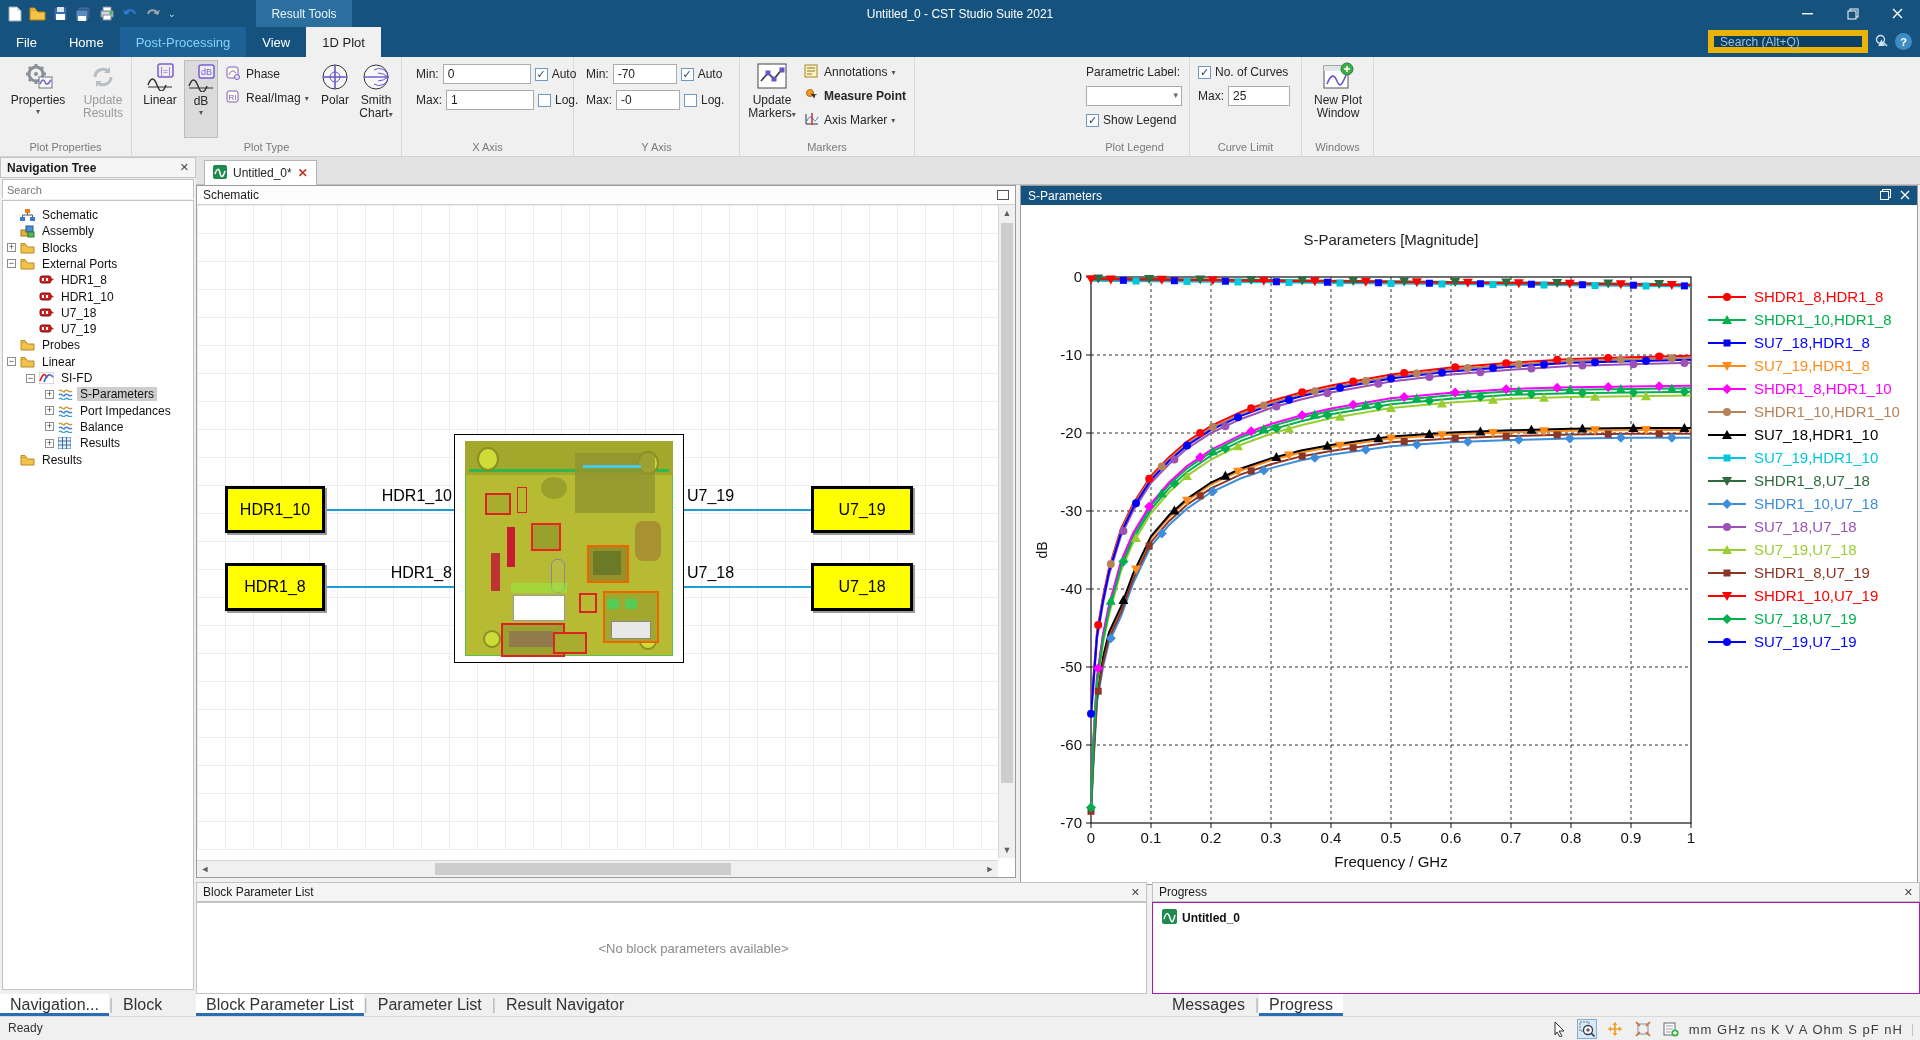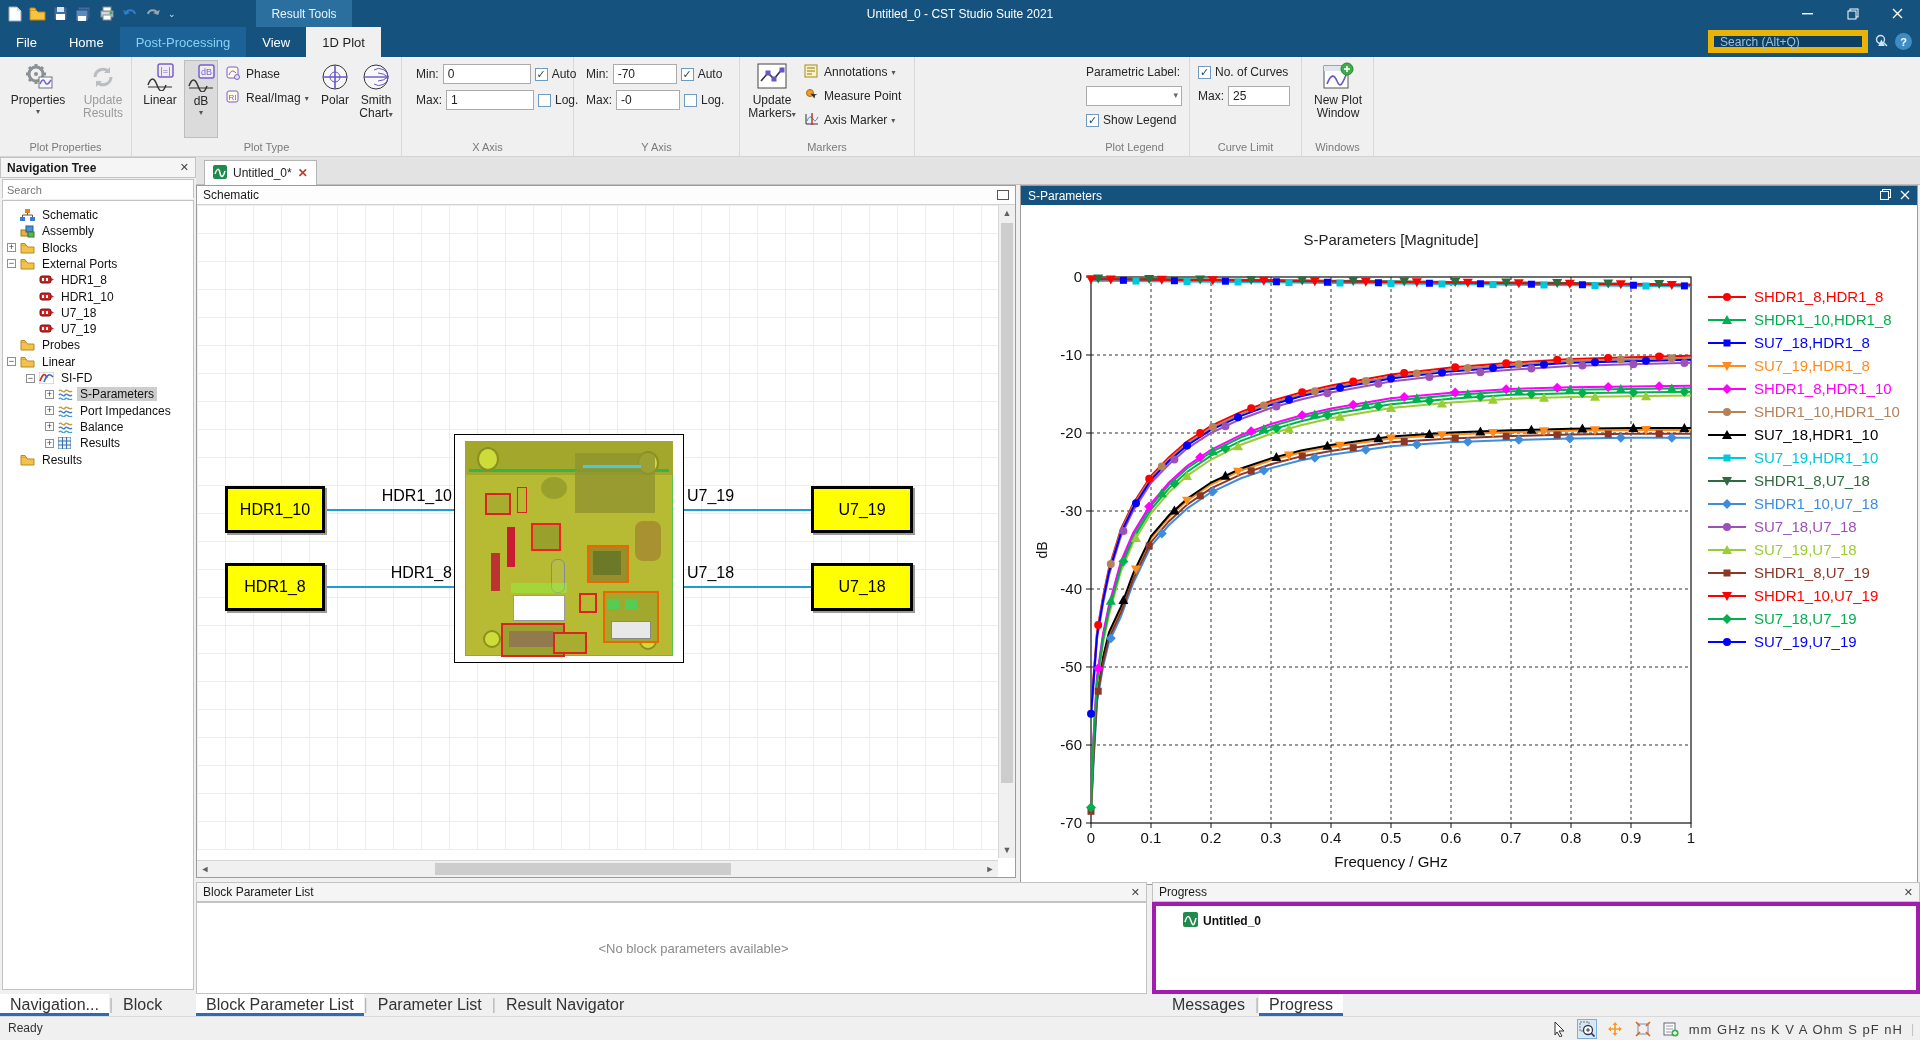--- a/index.html
+++ b/index.html
@@ -82,21 +82,21 @@
   .plot-hdr .icons { margin-left:auto; display:flex; gap:9px; align-items:center; }
   .plot-body { position:absolute; left:0; top:19px; right:0; bottom:0; background:#fff; }
   .legend { position:absolute; left:686px; top:80px; width:205px; }
   .lrow { display:flex; align-items:center; height:23px; gap:7px; font-size:15px; white-space:nowrap; }
 
   
   .bpl { position:absolute; left:196px; top:882px; width:951px; height:112px; }
   .bpl-hdr { position:absolute; left:0; top:0; right:0; height:20px; }
   .bpl-body { position:absolute; left:0; top:20px; right:0; bottom:0; background:#fff; border:1px solid #c3c3c3; display:flex; align-items:center; justify-content:center; font-size:13px; color:#8a8a8a;padding-left:44px; }
   .progress { position:absolute; left:1152px; top:882px; width:768px; height:112px; }
-  .prog-body { position:absolute; left:0; top:20px; right:0; bottom:0; background:#fff; border:4px solid #a21caf; padding:6px 0 0 27px; font-size:12px; color:#111; }
+  .prog-body { position:absolute; left:0; top:20px; right:0; bottom:0; background:#fff; border:1px solid #a21caf; padding:6px 0 0 9px; font-size:12px; color:#111; }
   .prog-item { display:flex; align-items:center; gap:5px; font-weight:bold; }
 
   .bottomtabs { position:absolute; left:0; top:994px; width:1764px; height:22px; background:#f0f0f0; display:flex; font-size:16px; color:#333; }
   .btab { padding:2px 10px 0 10px; height:22px; position:relative; }
   .btab.active { background:#fff; border-bottom:3px solid #2b6cb3; font-weight:normal; }
   .btab-sep { color:#b5b5b5; padding-top:2px; }
 
   
   .statusbar { position:absolute; left:0; top:1016px; width:1920px; height:24px; background:#f0f0f0; border-top:1px solid #d9d9d9; font-size:12px; color:#333; }
   .status-right { position:absolute; right:6px; top:0; height:24px; display:flex; align-items:center; gap:8px; }
@@ -346,21 +346,21 @@
         <div class="blabel"><span>Update</span><br><span>Markers</span><span class="caret">▾</span></div>
       </div>
       <div class="srow" style="left:64px;top:4px;">
         <span><svg width="16" height="14">
               <rect x="1" y="1" width="12" height="12" fill="#fdf3c0" stroke="#a08a2a"></rect>
               <path d="M3 4h8M3 7h8M3 10h5" stroke="#8a762a"></path>
             </svg></span>
         <span>Annotations</span>
           <span class="caret">▾</span>
       </div>
-      <div class="srow" style="left:64px;top:28px;">
+      <div class="srow" style="left:64px;top:28px;font-weight:bold;">
         <span><svg width="16" height="14">
               <circle cx="6" cy="5" r="3.5" fill="#f59a23" stroke="#b06a10"></circle>
               <path d="M8 7l5 6 1-4 3-1z" fill="#333" transform="scale(0.8)"></path>
             </svg></span>
         <span>Measure Point</span>
       </div>
       <div class="srow" style="left:64px;top:52px;">
         <span><svg width="16" height="14">
               <path d="M2 12V2M2 12h12" stroke="#333"></path>
               <path d="M3 9c2-5 4-5 6-2s3 2 5-2" fill="none" stroke="#2f7bd0"></path>

